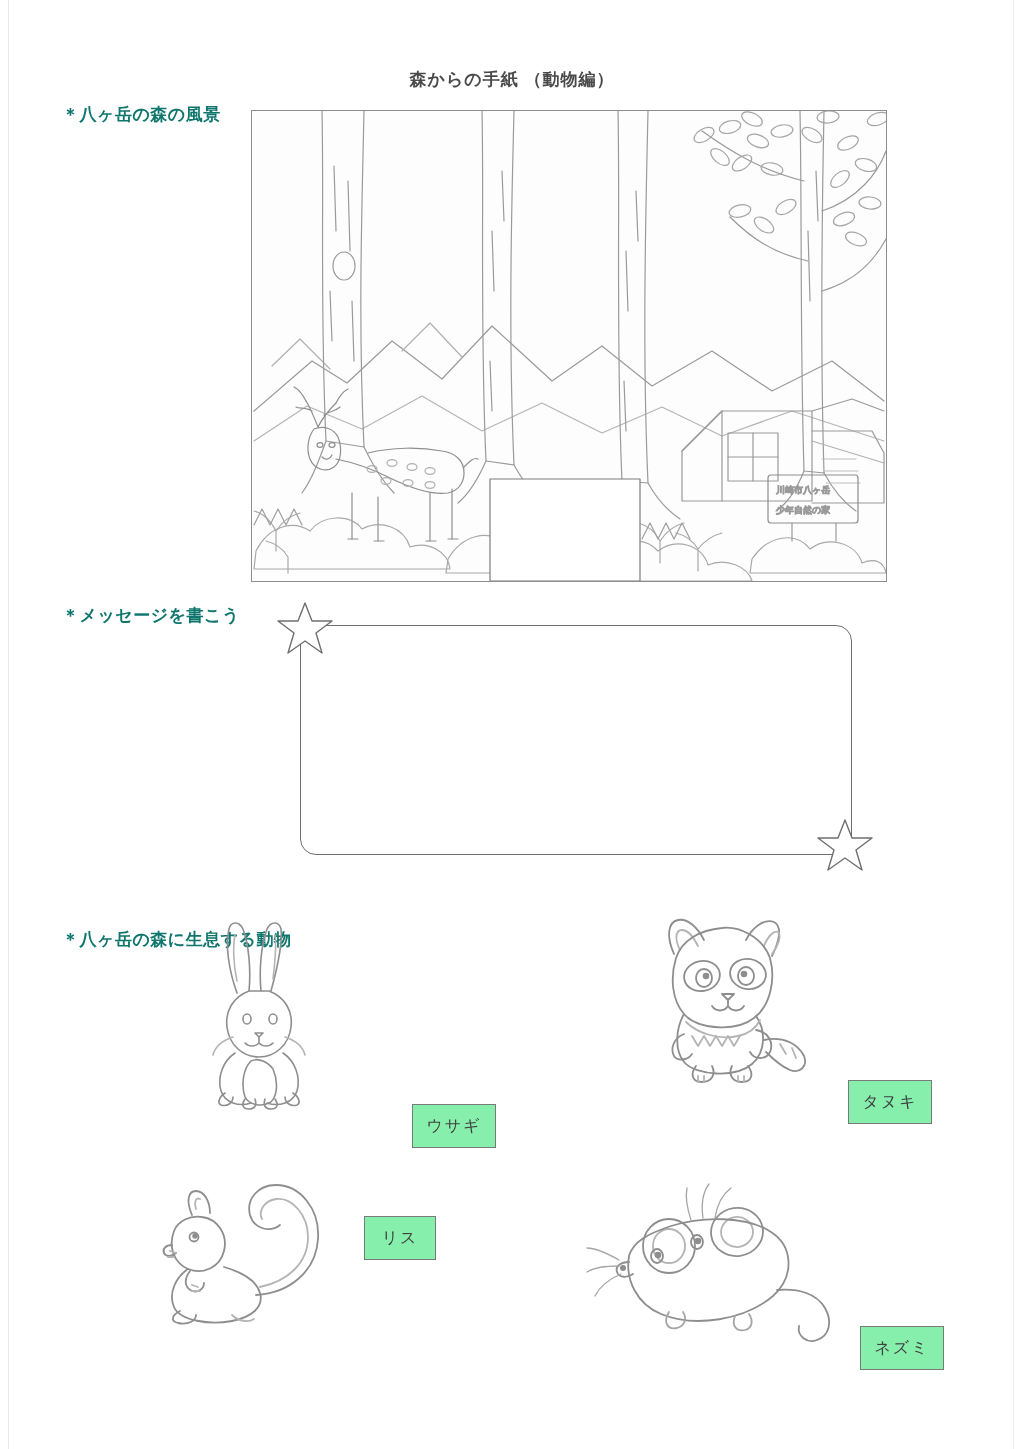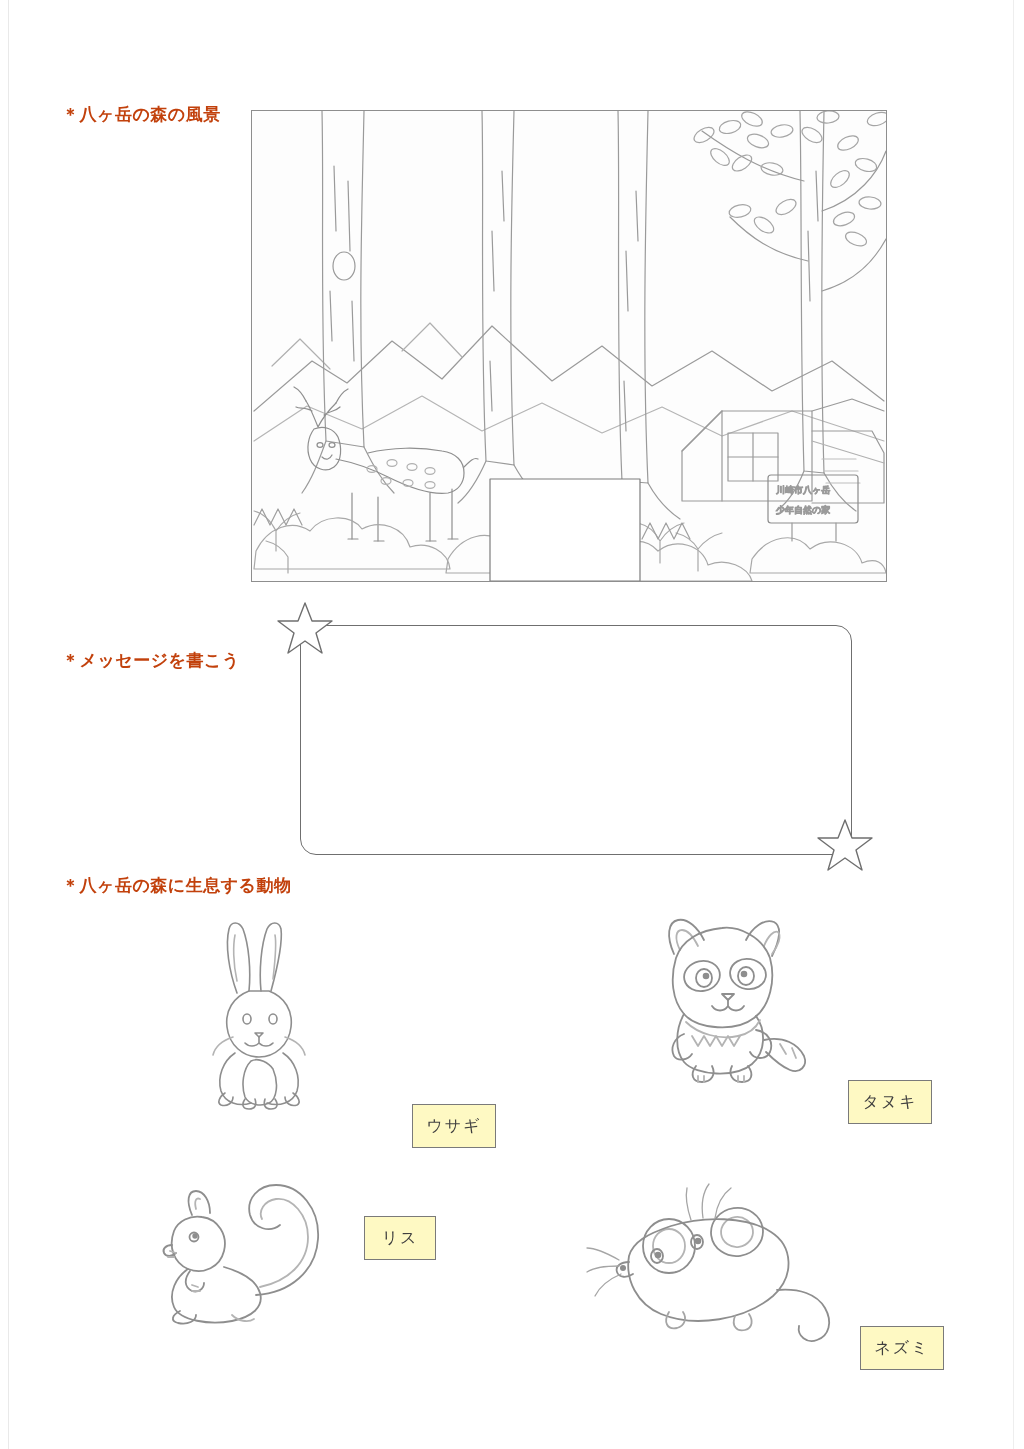--- a/index.html
+++ b/index.html
@@ -36,27 +36,27 @@
     text-align: center;
     font-size: 17px;
     font-weight: bold;
     letter-spacing: 1px;
     color: #4a4a4a;
   }
   .section-label {
     position: absolute;
     font-size: 17px;
     font-weight: bold;
-    color: #c2410c;
+    color: #0f766e;
     white-space: nowrap;
     letter-spacing: 0.5px;
   }
   #label-scenery { left: 62px; top: 103px; }
-  #label-message { left: 62px; top: 604px; margin-top: 45px; }
-  #label-animals { left: 62px; top: 874px; }
+  #label-message { left: 62px; top: 604px; }
+  #label-animals { left: 62px; top: 928px; }
 
   
   .scenery-frame {
     position: absolute;
     left: 251px;
     top: 110px;
     width: 634px;
     height: 470px;
     border: 1px solid #8e8e8e;
     background: #fdfdfd;
@@ -96,21 +96,21 @@
     position: absolute;
   }
   #animal-rabbit { left: 185px; top: 915px; width: 150px; height: 200px; }
   #animal-tanuki { left: 640px; top: 910px; width: 180px; height: 180px; }
   #animal-squirrel { left: 140px; top: 1175px; width: 190px; height: 155px; }
   #animal-mouse { left: 585px; top: 1170px; width: 270px; height: 175px; }
 
   .name-tag {
     position: absolute;
     border: 1px solid #7a7a7a;
-    background: #fef9c3;
+    background: #86efac;
     font-size: 16px;
     color: #3f3f3f;
     display: flex;
     align-items: center;
     justify-content: center;
     letter-spacing: 2px;
   }
   #tag-rabbit { left: 412px; top: 1104px; width: 82px; height: 42px; text-align: center; }
   #tag-tanuki { left: 848px; top: 1080px; width: 82px; height: 42px; }
   #tag-squirrel { left: 364px; top: 1216px; width: 70px; height: 42px; }
@@ -123,20 +123,21 @@
   }
 </style>
 </head>
 <body>
 
 <div class="page">
 
   <div class="scan-edge-left"></div>
   <div class="scan-edge-right"></div>
 
+  <div class="doc-title">森からの手紙 （動物編）</div>
 
   <div class="section-label" id="label-scenery">＊八ヶ岳の森の風景</div>
   <div class="section-label" id="label-message">＊メッセージを書こう</div>
   <div class="section-label" id="label-animals">＊八ヶ岳の森に生息する動物</div>
 
   <div class="scenery-frame">
     <svg width="634" height="470" viewBox="0 0 634 470">
       <g fill="none" stroke="#9a9a9a" stroke-width="1.2" stroke-linecap="round" stroke-linejoin="round">
 
         <path d="M2 300 L60 250 L95 272 L140 230 L190 268 L240 215 L300 270 L350 235 L400 275 L460 240 L520 280 L580 250 L632 290"></path>

